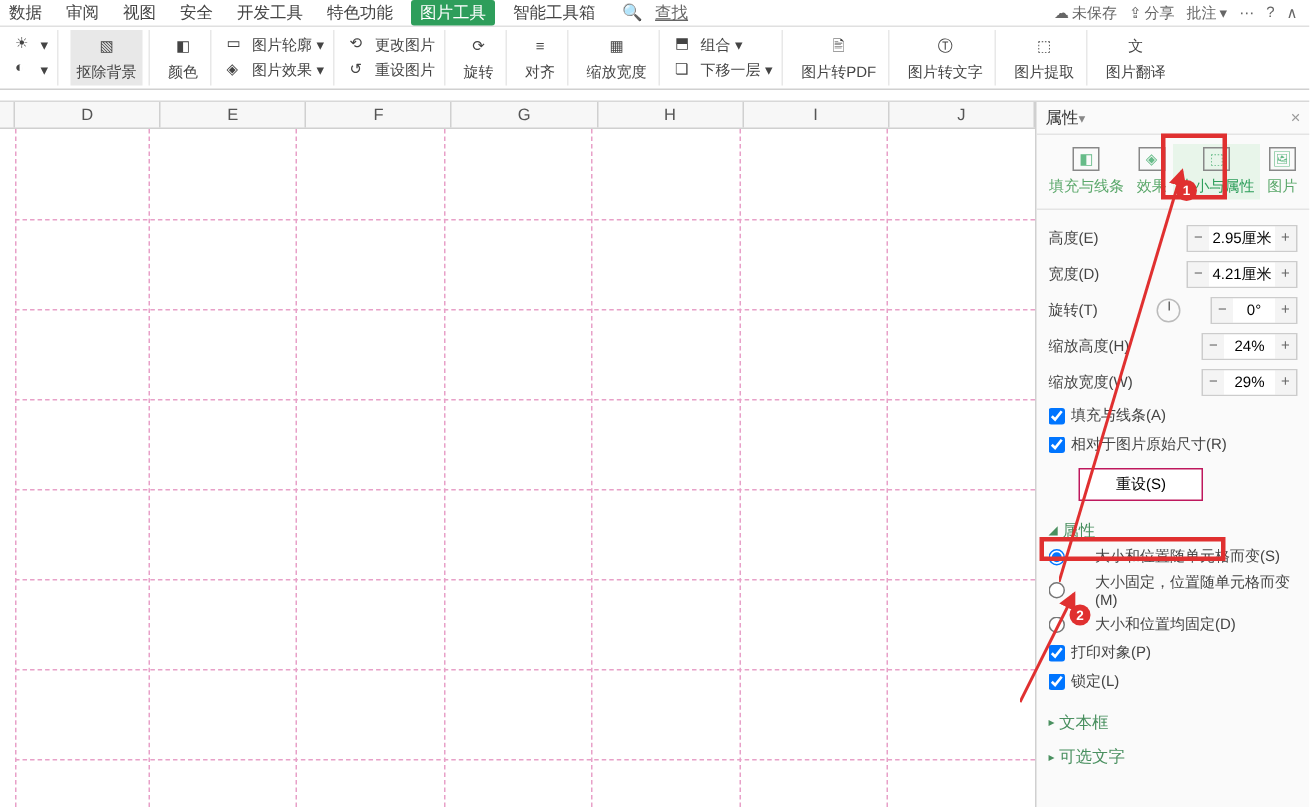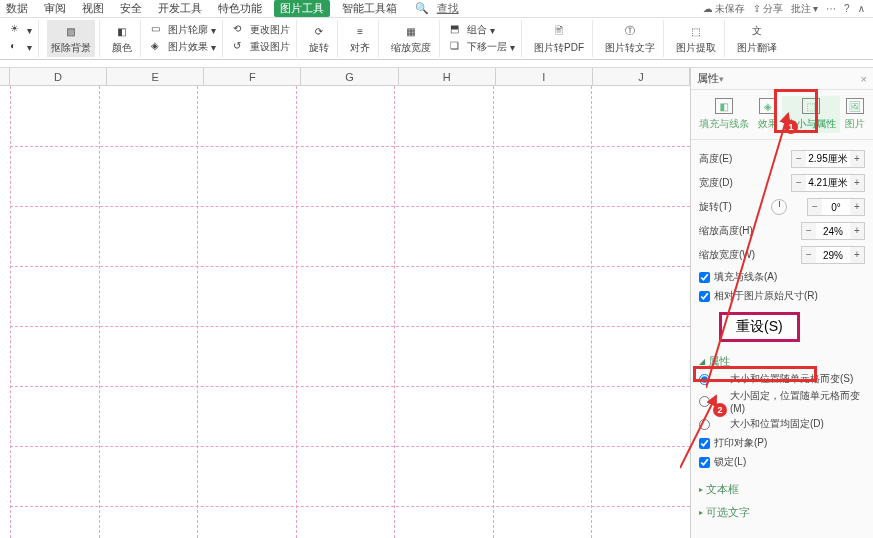--- a/index.html
+++ b/index.html
@@ -54,21 +54,21 @@
 .section-title.collapsed::before { content: "▸"; }
 .field-row { display: flex; align-items: center; gap: 20px; margin: 6px 0; justify-content: space-between; }
 .field-label { flex: 1; font-size: 10px; color: #444; }
 .spin { display: flex; align-items: center; border: 1px solid #ccc; background: #fff; height: 18px; }
 .spin button { width: 14px; height: 16px; border: none; background: #f4f4f4; color: #666; font-size: 10px; cursor: pointer; line-height: 1; }
 .spin input { width: 44px; border: none; text-align: center; font-size: 10px; height: 16px; outline: none; }
 .chk-row { display: flex; align-items: center; gap: 4px; font-size: 10px; color: #444; margin: 5px 0; }
 .chk-row input { width: 11px; height: 11px; }
 .radio-row { display: flex; align-items: center; gap: 20px; font-size: 10px; color: #444; margin: 3px 0; }
 .radio-row input { width: 11px; height: 11px; }
-.btn-reset { padding: 3px 14px; border: 3px solid #be185d; background: #fff; font-size: 14px; cursor: pointer; margin: 4px 0 4px 20px; }
+.btn-reset { padding: 3px 24px; border: 1px solid #be185d; background: #fff; font-size: 10px; cursor: pointer; margin: 4px 0 4px 20px; }
 .dial { width: 16px; height: 16px; border: 1px solid #bbb; border-radius: 50%; position: relative; }
 .dial::after { content: ""; position: absolute; top: 1px; left: 7px; width: 1px; height: 6px; background: #666; }
 
 
 .anno-circle { position: absolute; width: 14px; height: 14px; background: #e03030; color: #fff; border-radius: 50%; font-size: 9px; display: flex; align-items: center; justify-content: center; font-weight: bold; z-index: 50; }
 .anno-arrow { position: absolute; z-index: 49; pointer-events: none; }
 </style>
 </head>
 <body>
 

